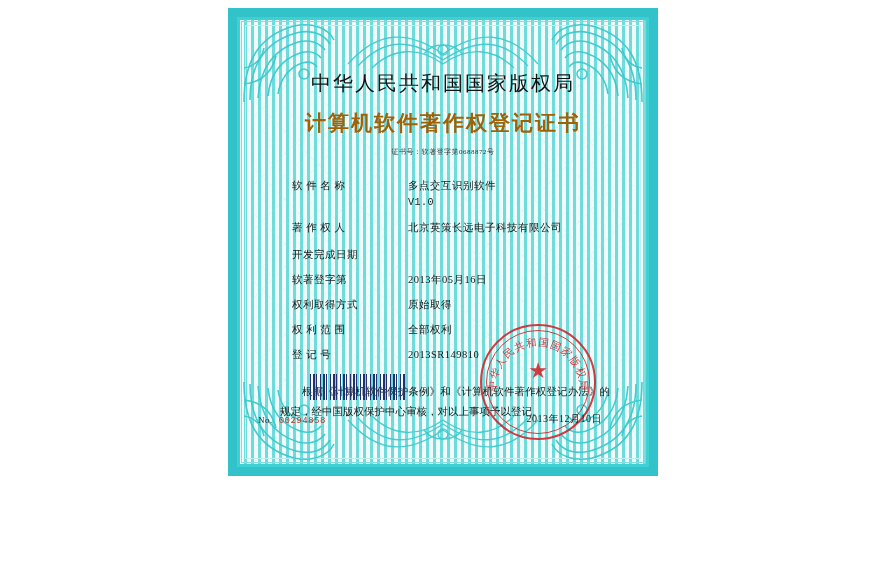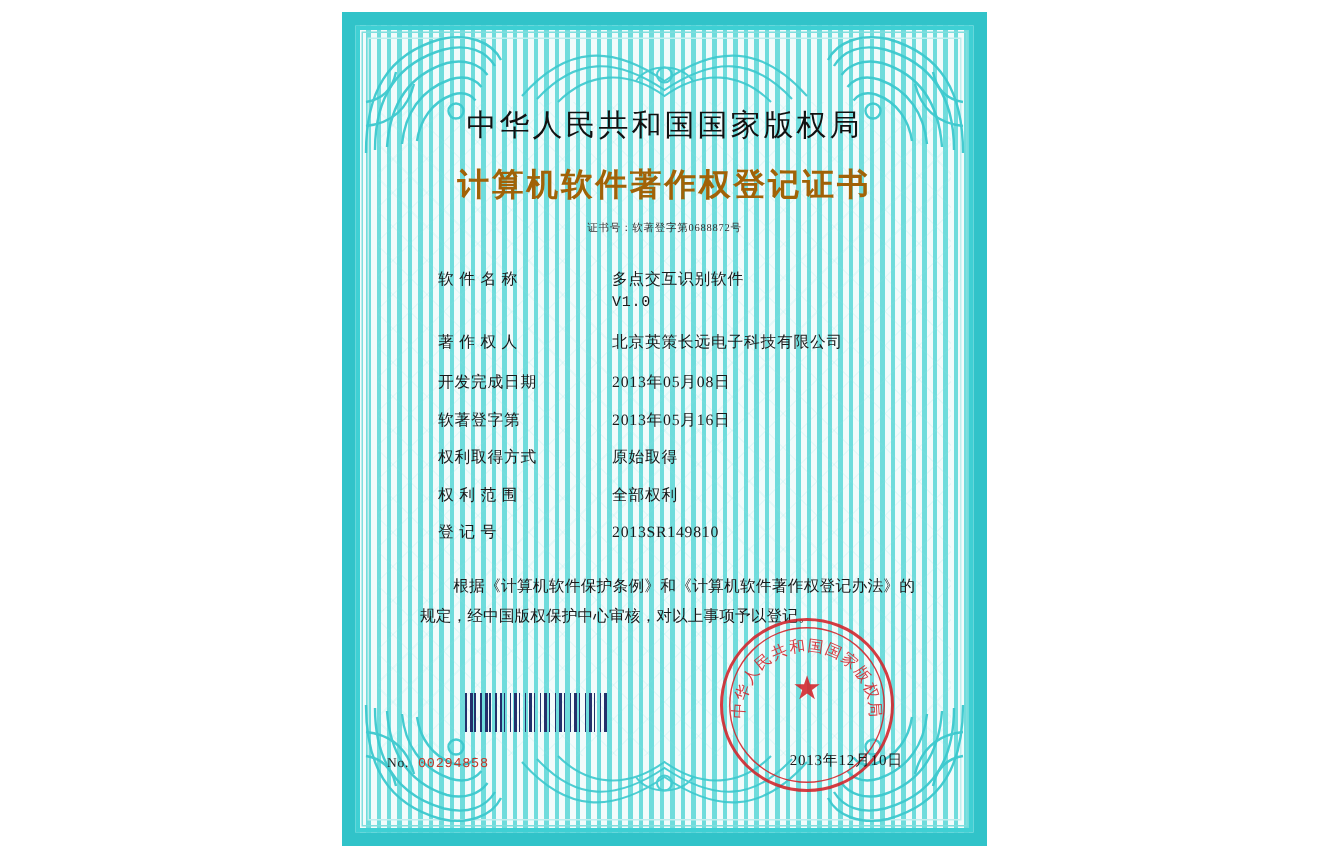--- a/index.html
+++ b/index.html
@@ -20,21 +20,21 @@
     height: 572px;
     background: #ffffff;
   }
 
   
   .certificate {
     position: absolute;
     left: 228px;
     top: 8px;
     width: 430px;
-    height: 556px;
+    height: 468px;
     background: #f2fbfb;
     box-sizing: border-box;
   }
 
   
   .border-outer {
     position: absolute;
     inset: 0;
     border: 9px solid #31c3c9;
     box-sizing: border-box;
@@ -363,21 +363,20 @@
           </div>
         </div>
 
         <div class="field-row">
           <div class="field-label">著 作 权 人</div>
           <div class="field-value">北京英策长远电子科技有限公司</div>
         </div>
 
         <div class="field-row tight">
           <div class="field-label">开发完成日期</div>
-          <div class="field-value">2013年05月08日</div>
         </div>
 
         <div class="field-row tight">
           <div class="field-label">软著登字第</div>
           <div class="field-value">2013年05月16日</div>
         </div>
 
         <div class="field-row tight">
           <div class="field-label">权利取得方式</div>
           <div class="field-value">原始取得</div>

